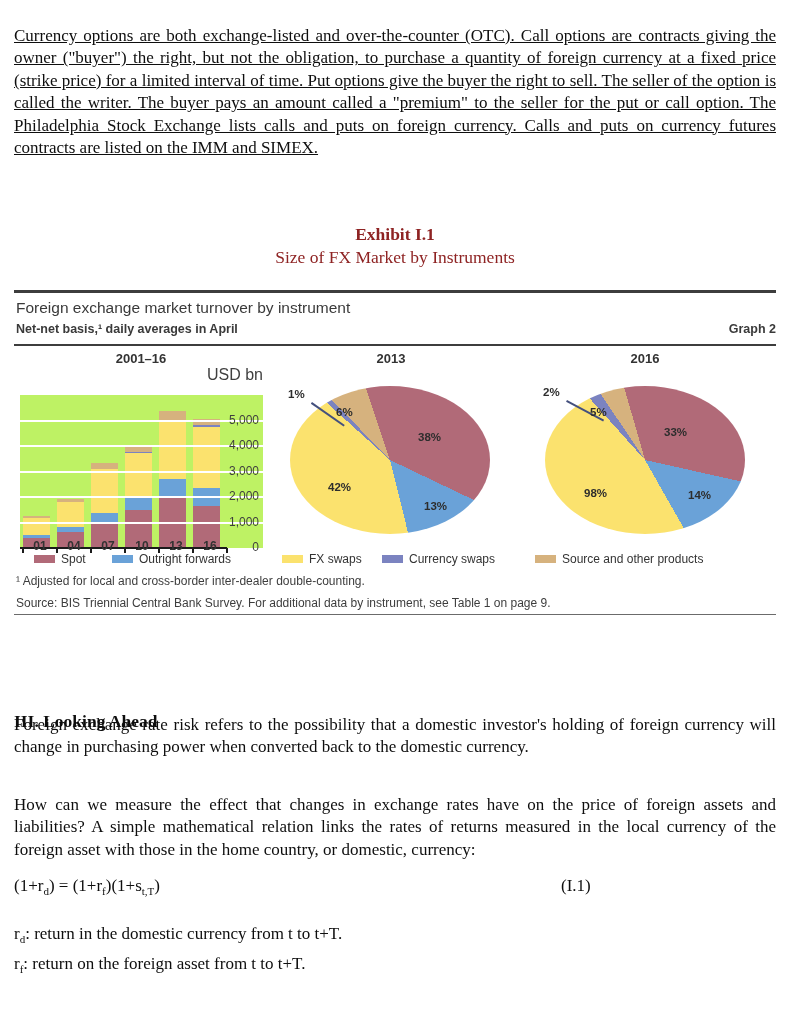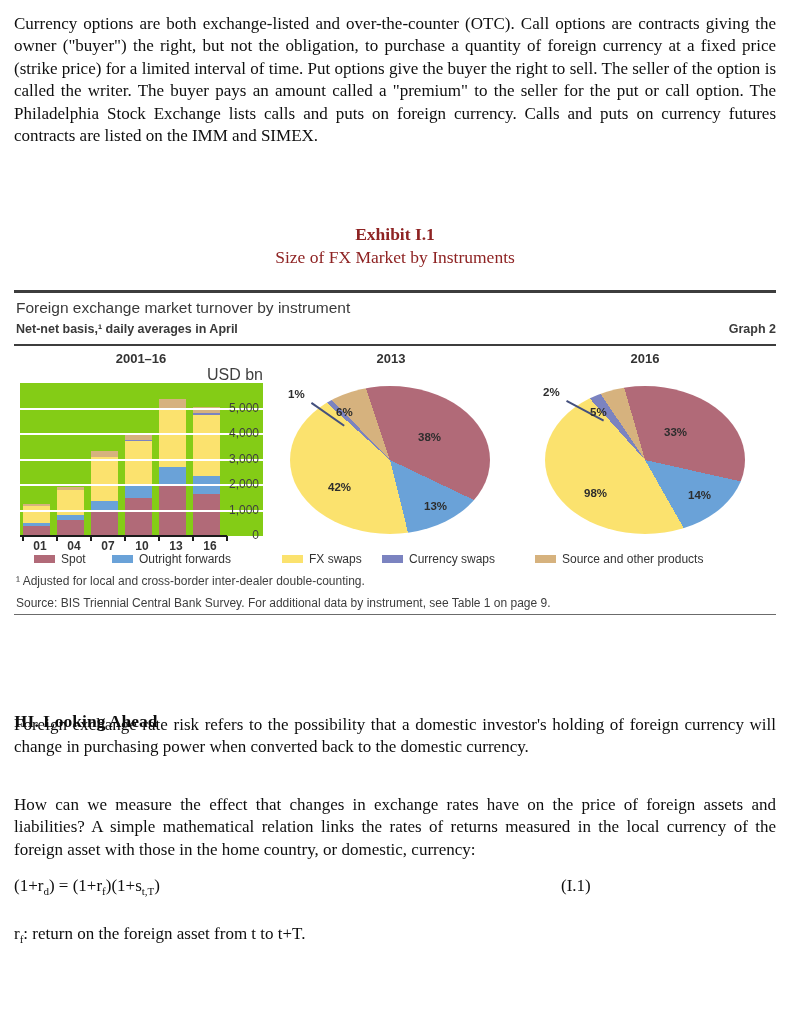--- a/index.html
+++ b/index.html
@@ -1,20 +1,20 @@
 <!DOCTYPE html>
 <html><head>
 <meta charset="utf-8">
 <style>
   * { margin:0; padding:0; box-sizing:border-box; }
   html,body { width:790px; height:1023px; background:#ffffff; overflow:hidden; }
   body { font-family:"Liberation Serif", serif; color:#0e0e0e; position:relative; }
 
   .body-text { position:absolute; left:14px; width:762px; font-size:17px; line-height:22.4px; text-align:justify; }
-  .p1 { top:13px; }
+  .p1 { top:25px;text-decoration:underline; }
   .p2 { top:714px; }
   .p3 { top:794px; }
 
   .exhibit { position:absolute; left:0; top:224px; width:790px; text-align:center; color:#8e2323; }
   .exhibit-label { font-weight:bold; font-size:17.5px; }
   .exhibit-title { font-size:17.5px; margin-top:2px; }
 
   .section-heading { position:absolute; left:14px; top:711px; font-size:17.5px; font-weight:bold; }
 
   
@@ -25,21 +25,21 @@
   .rule-mid { top:54px; height:2px; }
   .rule-bot { top:324px; height:1px; background:#6b6b6b; }
   .g-title { position:absolute; left:2px; top:9px; font-size:15.5px; color:#3a3a3a; }
   .g-sub { position:absolute; left:2px; top:32px; font-size:12.5px; font-weight:bold; color:#3a3a3a; }
   .g-graphno { position:absolute; right:0; top:32px; font-size:12.5px; font-weight:bold; color:#3a3a3a; }
   .panel-h { position:absolute; top:61px; transform:translateX(-50%); font-size:13px; font-weight:bold; color:#333; }
   .ph-bar { left:127px; } .ph-2013 { left:377px; } .ph-2016 { left:631px; }
 
   .usd-label { position:absolute; left:185px; top:76px; width:64px; text-align:right; font-size:16px; color:#3f3f3f; }
 
-  .plot { position:absolute; left:6px; top:93px; width:243px; height:153px; background:#84cc16; }
+  .plot { position:absolute; left:6px; top:105px; width:243px; height:153px; background:#bef264; }
   .gridline { position:absolute; left:0; width:243px; height:2px; background:#ffffff; }
   .ytick { position:absolute; right:4px; font-size:12px; color:#3f3f3f; }
   .bars { position:absolute; left:3px; bottom:0; height:153px; display:flex; align-items:flex-end; gap:7px; }
   .bar { width:27px; display:flex; flex-direction:column-reverse; }
   .baseline { position:absolute; left:0; bottom:-1px; width:207px; height:2px; background:#1b1b1b; }
   .xtick { position:absolute; bottom:-5px; width:2px; height:5px; background:#1b1b1b; }
   .xlabels { position:absolute; left:9px; top:249px; width:204px; display:flex; }
   .xlabels span { width:34px; text-align:center; font-size:12px; font-weight:bold; color:#333; }
 
   .pie-panel { position:absolute; top:96px; width:200px; height:148px; }
@@ -222,16 +222,17 @@
   <h3 class="section-heading">III. Looking Ahead</h3>
   <p class="body-text p2">Foreign exchange rate risk refers to the possibility that a domestic investor's holding of foreign currency will change in purchasing power when converted back to the domestic currency.</p>
   <p class="body-text p3">How can we measure the effect that changes in exchange rates have on the price of foreign assets and liabilities? A simple mathematical relation links the rates of returns measured in the local currency of the foreign asset with those in the home country, or domestic, currency:</p>
 
   <div class="eq-row">
     <span><span>(1+r</span><sub class="small">d</sub><span>) = (1+r</span><sub class="small">f</sub><span>)(1+s</span><sub class="small">t,T</sub><span>)</span></span>
     <span class="eq-tag">(I.1)</span>
   </div>
 
   <div class="defs">
+    <div><span>r</span><sub class="small">d</sub><span>: return in the domestic currency from t to t+T.</span></div>
     <div><span>r</span><sub class="small">f</sub><span>: return on the foreign asset from t to t+T.</span></div>
   </div>
 
 </div>
 
 </body></html>

